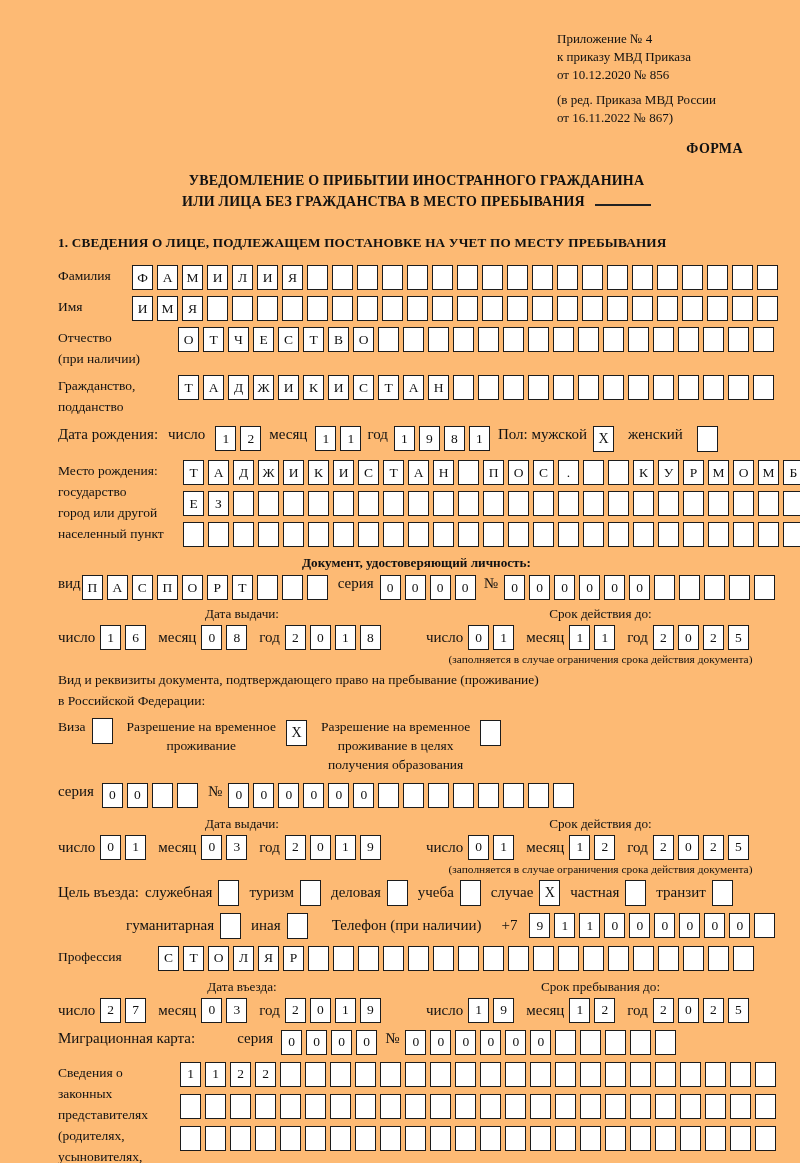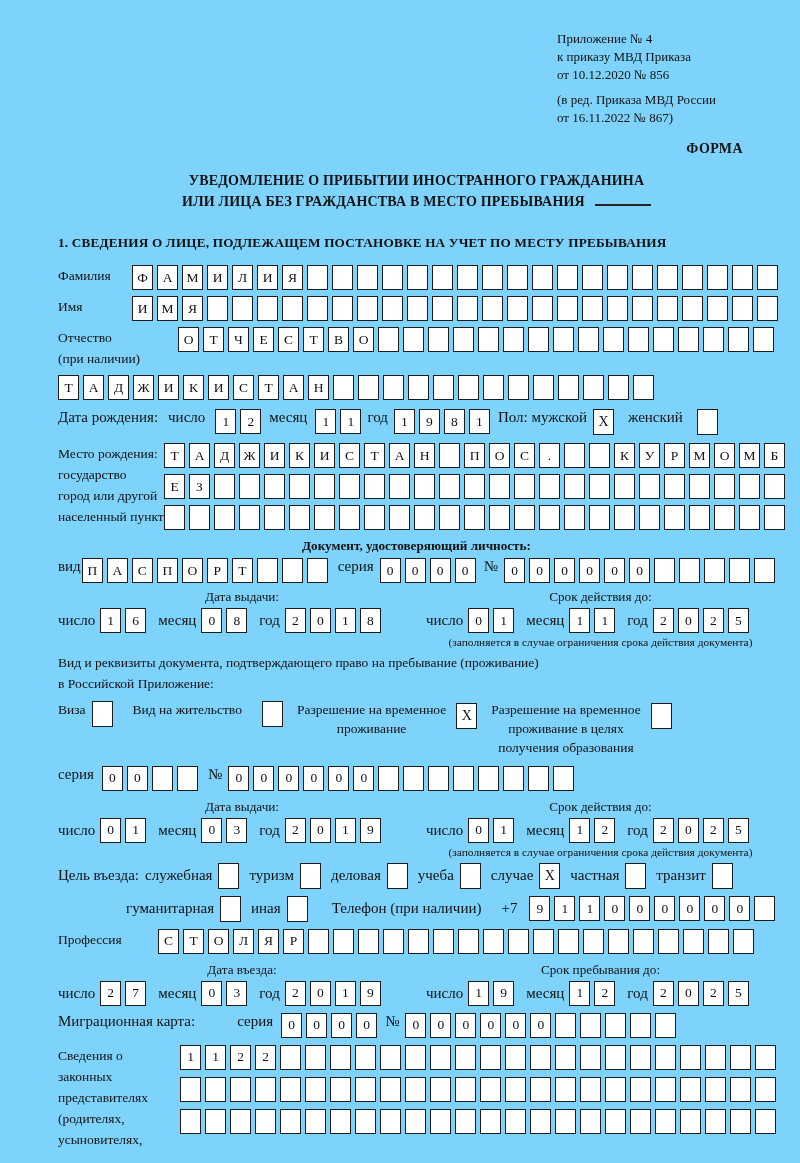--- a/index.html
+++ b/index.html
@@ -1,17 +1,17 @@
 <!DOCTYPE html>
 <html><head>
 <meta charset="utf-8">
 <style>
   html,body{margin:0;padding:0;background:#fff;}
   body{font-family:"Liberation Serif","DejaVu Serif",serif;color:#111;}
-  .page{width:800px;height:1163px;box-sizing:border-box;padding:30px 25px 10px 58px;overflow:hidden;position:relative;background:#7dd3fc;}
+  .page{width:800px;height:1163px;box-sizing:border-box;padding:30px 25px 10px 58px;overflow:hidden;position:relative;background:#fdba74;}
   .hdr-right{margin-left:auto;width:218px;font-size:13px;line-height:1.38;}
   .hdr-right .blk2{margin-top:7px;}
   .forma{font-weight:bold;text-align:right;padding-right:32px;margin-top:14px;font-size:14px;letter-spacing:.4px;}
   .title{text-align:center;font-weight:bold;font-size:14px;margin-top:13px;line-height:1.55;letter-spacing:.2px;}
   .uline{display:inline-block;width:56px;border-bottom:2px solid #222;height:13px;margin-left:10px;vertical-align:baseline;}
   .sect{font-weight:bold;font-size:13.2px;margin-top:22px;margin-bottom:14px;letter-spacing:.2px;}
   .lbl{font-size:15px;white-space:nowrap;}
   .frow{display:flex;align-items:flex-start;margin-bottom:6px;}
   .frow.center{align-items:flex-start;}
   .lblcol{flex:none;font-size:13.5px;line-height:21px;}
@@ -164,20 +164,24 @@
         <span class="cell"></span>
         <span class="cell"></span>
         <span class="cell"></span>
         <span class="cell"></span>
         <span class="cell"></span>
         <span class="cell"></span>
       </span>
   </div>
 
   <div class="frow">
+    <div class="lblcol w120">
+      <div>Гражданство,</div>
+      <div>подданство</div>
+    </div>
     <span class="cells">
         <span class="cell">Т</span>
         <span class="cell">А</span>
         <span class="cell">Д</span>
         <span class="cell">Ж</span>
         <span class="cell">И</span>
         <span class="cell">К</span>
         <span class="cell">И</span>
         <span class="cell">С</span>
         <span class="cell">Т</span>
@@ -217,21 +221,21 @@
         <span class="cell">9</span>
         <span class="cell">8</span>
         <span class="cell">1</span>
       </span>
     <span class="lbl gap8">Пол: мужской</span>
     <span class="cb gap6">X</span>
     <span class="lbl gap14">женский</span>
     <span class="cb gap14"></span>
   </div>
 
-  <div class="frow" style="margin-top:8px;margin-bottom:2px;">
+  <div class="frow" style="margin-top:8px;margin-bottom:2px;gap:19px;">
     <div class="lblcol w106">
       <div>Место рождения:</div>
       <div>государство</div>
       <div>город или другой</div>
       <div>населенный пункт</div>
     </div>
     <div class="cellstack">
       <div class="cells">
           <span class="cell">Т</span>
           <span class="cell">А</span>
@@ -396,30 +400,26 @@
             <span class="cell">0</span>
             <span class="cell">2</span>
             <span class="cell">5</span>
           </span>
       </div>
       <div class="dnote">(заполняется в случае ограничения срока действия документа)</div>
     </div>
   </div>
 
   <div class="introline">Вид и реквизиты документа, подтверждающего право на пребывание (проживание)</div>
-  <div class="introline">в Российской Приложение:</div>
+  <div class="introline">в Российской Федерации:</div>
 
   <div class="permitrow">
     <span class="pgroup">
       <span class="plabel">Виза</span>
       <span class="cb gap6"></span>
-    </span>
-    <span class="pgroup gap20">
-      <span class="plabel">Вид на жительство</span>
-      <span class="cb gap20"></span>
     </span>
     <span class="pgroup gap14">
       <span class="plabel">
         <div>Разрешение на временное</div>
         <div>проживание</div>
       </span>
       <span class="cb gap10 mt2">X</span>
     </span>
     <span class="pgroup gap14">
       <span class="plabel">

